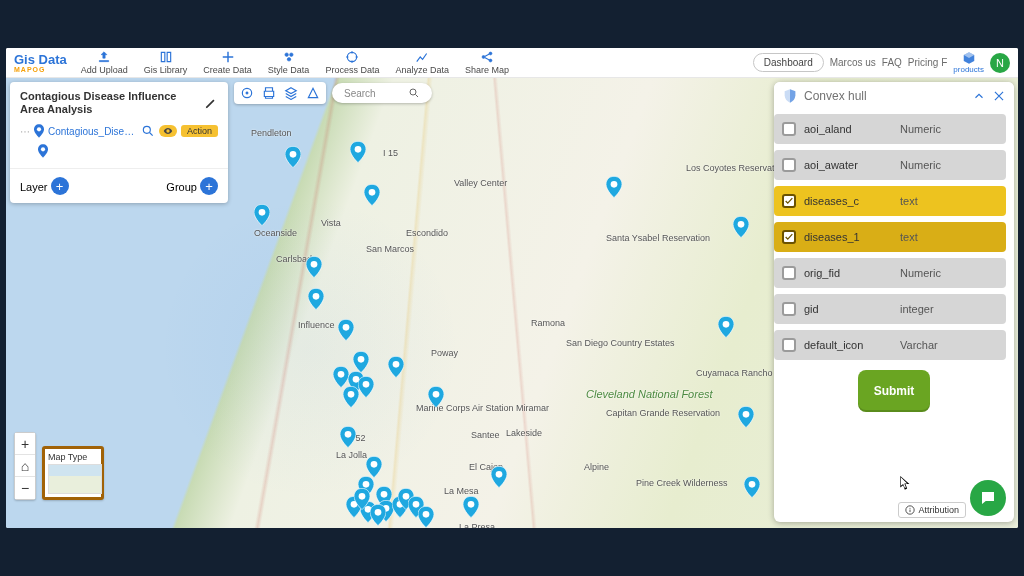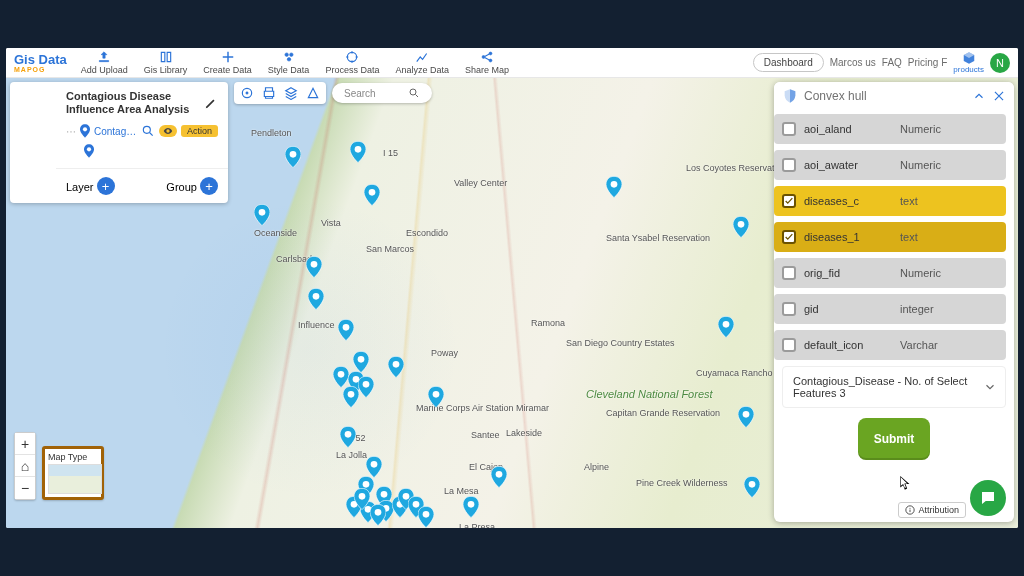--- a/index.html
+++ b/index.html
@@ -29,21 +29,21 @@
       linear-gradient(95deg,  transparent 40%, rgba(230,190,90,.5) 40.2%, transparent 40.6%),
       linear-gradient(85deg,  transparent 50%, rgba(200,90,80,.35) 50.2%, transparent 50.5%);
     opacity:.5;
   }
   .place { position:absolute; font-size:9px; color:#555; text-shadow:0 0 2px #fff; white-space:nowrap;}
   .forest { position:absolute; font-size:11px; color:#4c8a40; font-style:italic; text-shadow:0 0 2px #fff; text-align:center; line-height:1.1;}
   
   .pin { position:absolute; width:16px; height:22px; transform:translate(-50%,-100%); }
   .pin svg { width:100%; height:100%; }
   
-  .leftpanel { position:absolute; top:34px; left:4px; width:218px; background:#fff; border-radius:4px; box-shadow:0 1px 4px rgba(0,0,0,.25); z-index:20; font-size:11px;padding-left:46px;}
+  .leftpanel { position:absolute; top:34px; left:4px; width:218px; background:#fff; border-radius:4px; box-shadow:0 1px 4px rgba(0,0,0,.25); z-index:20; font-size:11px;}
   .lp-head { display:flex; align-items:center; padding:8px 10px 4px 10px; gap:8px;}
   .lp-head .title { flex:1; font-weight:600; color:#333; line-height:1.2;}
   .lp-row { display:flex; align-items:center; gap:4px; padding:4px 10px 2px 10px; color:#2c74d8;}
   .lp-row .pin-ico{ width:10px; height:14px; }
   .lp-row .lname{ flex:1; font-size:10px; overflow:hidden; text-overflow:ellipsis; white-space:nowrap;}
   .lp-row .ic{ width:14px; height:14px; fill:#2c74d8;}
   .eye{ width:18px; height:12px; background:#f6c131; border-radius:6px; display:inline-flex; align-items:center; justify-content:center;}
   .eye svg{ width:10px; height:10px; fill:#444;}
   .action{ background:#f6c131; color:#333; border-radius:3px; font-size:9px; padding:1px 6px;}
   .lp-sub { padding:4px 10px 8px 28px;}
@@ -458,26 +458,20 @@
           <span class="chk"></span>
           <span class="aname">gid</span>
           <span class="atype">integer</span>
         </div>
         <div class="attr">
           <span class="chk"></span>
           <span class="aname">default_icon</span>
           <span class="atype">Varchar</span>
         </div>
       </div>
-    <div class="accordion">
-      <span>Contagious_Disease - No. of Select Features 3</span>
-      <svg class="chev" width="14" height="14" viewBox="0 0 24 24">
-          <path d="M6 9l6 6 6-6" fill="none" stroke="#666" stroke-width="2"></path>
-        </svg>
-    </div>
     <div class="submit-wrap">
       <button class="submit">Submit</button>
     </div>
   </div>
 
   <div class="attrib">
     <svg width="10" height="10" viewBox="0 0 24 24">
         <circle cx="12" cy="12" r="10" fill="none" stroke="#333" stroke-width="2"></circle>
         <path d="M12 7v2M12 11v6" stroke="#333" stroke-width="2"></path>
       </svg>

